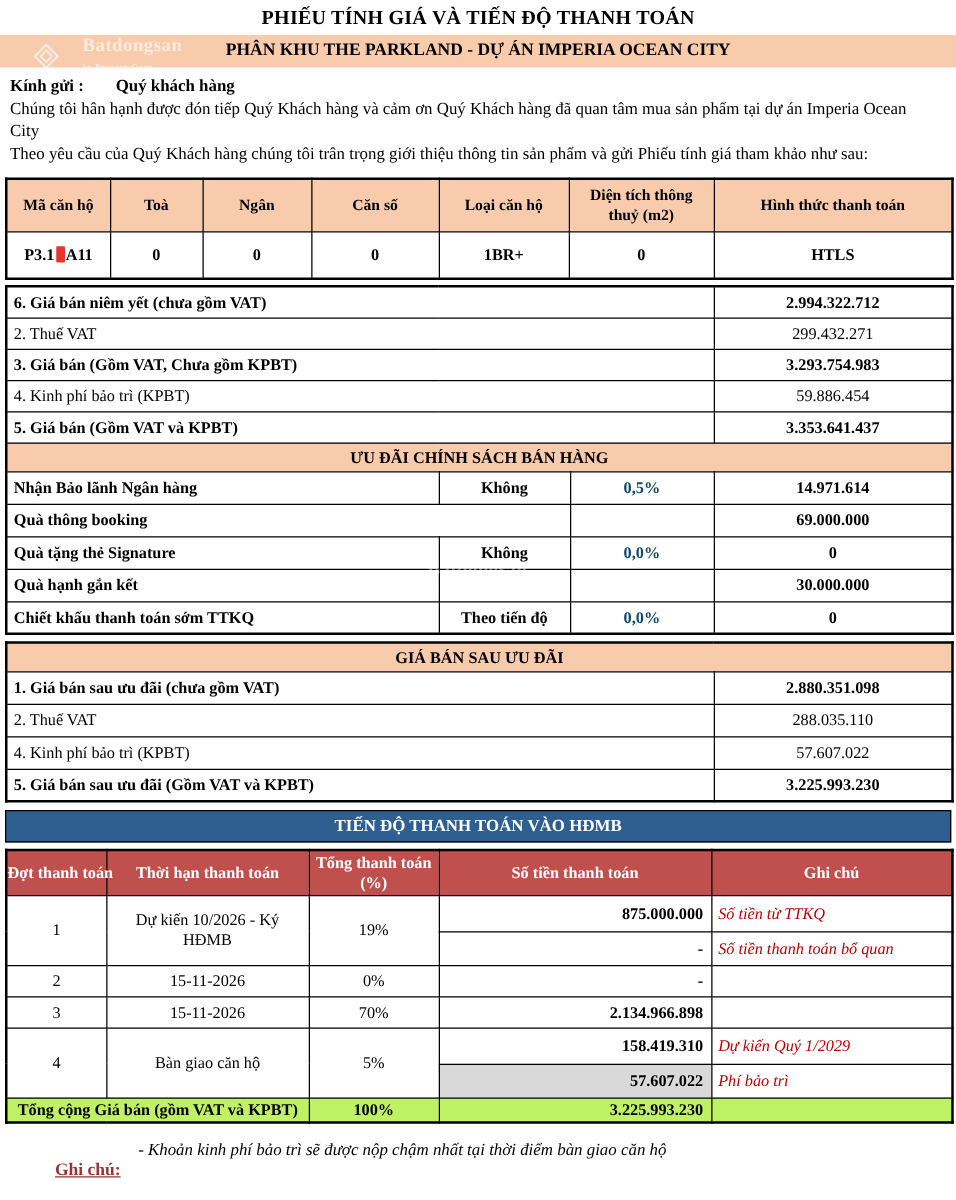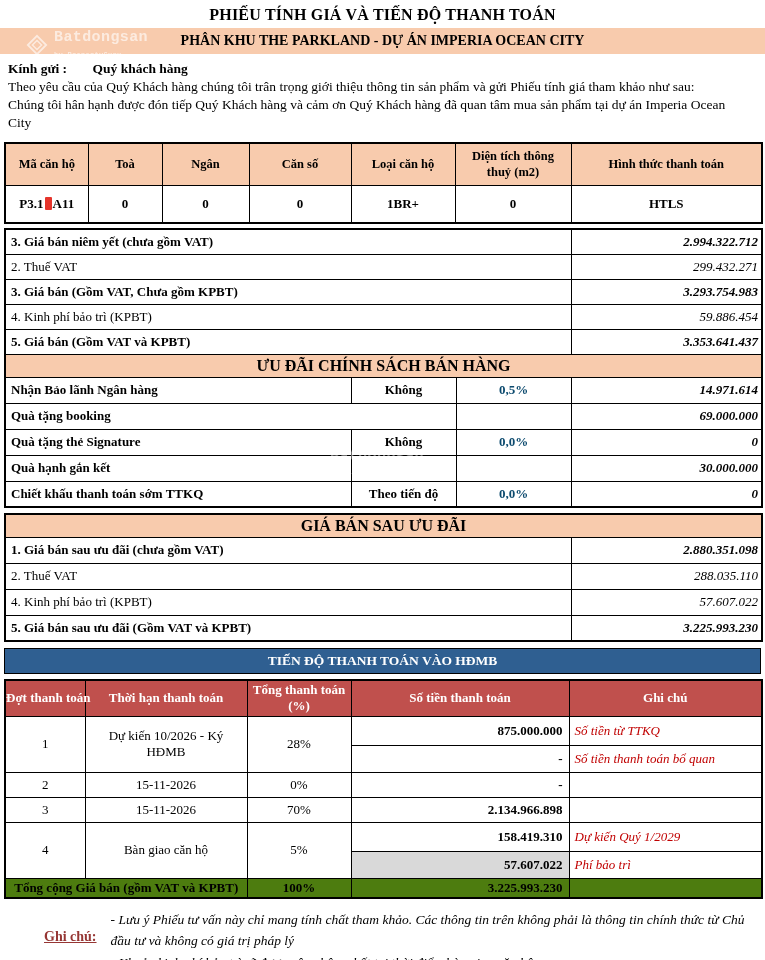--- a/index.html
+++ b/index.html
@@ -8,22 +8,22 @@
     width:765px; height:960px; margin:0 auto; background:#fff;
     font-family:"Liberation Serif","DejaVu Serif",serif; color:#000;
     position:relative; overflow:hidden;
   }
   .doc-title { text-align:center; font-weight:bold; font-size:16px; padding:6px 0 4px; letter-spacing:.2px; }
   .band-sub {
     background:#F8CBAD; text-align:center; font-weight:bold; font-size:14px;
     padding:5px 0; position:relative;
   }
   .wm {
-    position:absolute; display:flex; align-items:center; gap:6px;
-    color:rgba(255,255,255,.62); font-family:Liberation Mono, monospace;
+    position:absolute; display:flex; align-items:center; gap:18px;
+    color:rgba(255,255,255,.62); font-family:Liberation Serif, serif;
     pointer-events:none; line-height:1.05; text-align:left;
   }
   .wm-top { left:26px; top:2px; }
   .wm-mid { left:306px; top:448px; color:rgba(255,255,255,.45); z-index:6; }
   .wm-brand { font-size:15px; font-weight:bold; letter-spacing:.4px; }
   .wm-sub { font-size:7px; letter-spacing:.3px; }
   .intro { padding:6px 24px 2px 8px; font-size:13.5px; line-height:18px; }
   .greet { font-weight:bold; }
   .greet-val { margin-left:22px; font-weight:bold; }
 
@@ -32,23 +32,23 @@
   td { border:1.5px solid #000; font-size:13px; padding:1px 3px; vertical-align:middle; }
 
   
   .unit-head td { background:#F8CBAD; font-weight:bold; text-align:center; font-size:12.5px; height:42px; line-height:1.3; }
   .unit-vals td { font-weight:bold; text-align:center; height:38px; }
   .redact { display:inline-block; width:7px; height:13px; background:#e5352c; border-radius:1px; vertical-align:-2px; margin:0 1px; }
 
   
   .lbl { text-align:left; padding-left:5px; }
   .b { font-weight:bold; }
-  .val { text-align:right;font-style:italic; }
+  .val { text-align:center; }
   .price-row td { height:25px; }
-  .band-cell { background:#F8CBAD; text-align:center; font-weight:bold; font-size:16px; height:23px; }
+  .band-cell { background:#F8CBAD; text-align:center; font-weight:bold; font-size:13px; height:23px; }
   .promo-row td { height:26px; }
   .opt { text-align:center; font-weight:bold; }
   .pct { text-align:center; font-weight:bold; color:#0c4a6e; }
 
   .gap4 { height:4px; } .gap5 { height:5px; } .gap6 { height:6px; } .gap8 { height:8px; }
 
   .band-blue {
     background:#2F5F91; border:1px solid #000; color:#fff; font-weight:bold;
     text-align:center; font-size:13.5px; padding:4px 0; margin:0 4px;
   }
@@ -56,21 +56,21 @@
   
   .sched-head td {
     background:#C0504D; color:#fff; font-weight:bold; text-align:center;
     font-size:12.5px; height:34px; padding:1px 0; line-height:1.25;
   }
   .sched td { font-size:13px; }
   .c { text-align:center; }
   .amt { text-align:right; padding-right:6px; font-weight:bold; }
   .note { color:#C00000; font-style:italic; padding-left:5px; text-align:left; font-size:12.5px; }
   .gray { background:#D9D9D9; }
-  .total-row td { background:#4d7c0f; height:14px; }
+  .total-row td { background:#bef264; height:14px; }
   .total-lbl { text-align:center; font-weight:bold; white-space:nowrap; font-size:12.8px; }
   .sub1 td { height:29px; } .sub2 td { height:27px; } .single td { height:25px; }
 
   .footer { display:flex; padding:10px 12px 0 44px; }
   .footer-label {
     color:#963634; font-weight:bold; text-decoration:underline;
     font-size:14px; white-space:nowrap; margin-top:20px;
   }
   .footer-notes { font-style:italic; font-size:13.5px; line-height:1.6; margin-left:14px; }
 </style>
@@ -93,22 +93,22 @@
       </span>
     </span>
     <span>PHÂN KHU THE PARKLAND - DỰ ÁN IMPERIA OCEAN CITY</span>
   </div>
 
   <div class="intro">
     <div>
       <span class="greet">Kính gửi :</span>
       <span class="greet-val">Quý khách hàng</span>
     </div>
+    <div>Chúng tôi hân hạnh được đón tiếp Quý Khách hàng và cảm ơn Quý Khách hàng đã quan tâm mua sản phẩm tại dự án Imperia Ocean City</div>
     <div>Theo yêu cầu của Quý Khách hàng chúng tôi trân trọng giới thiệu thông tin sản phẩm và gửi Phiếu tính giá tham khảo như sau:</div>
-    <div>Chúng tôi hân hạnh được đón tiếp Quý Khách hàng và cảm ơn Quý Khách hàng đã quan tâm mua sản phẩm tại dự án Imperia Ocean City</div>
   </div>
 
   <div class="gap8"></div>
 
   <table>
     <colgroup>
         <col style="width:83px">
         <col style="width:74px">
         <col style="width:87px">
         <col style="width:102px">
@@ -142,21 +142,21 @@
 
   <table>
     <colgroup>
         <col style="width:346px">
         <col style="width:105px">
         <col style="width:115px">
         <col style="width:191px">
       </colgroup>
     <tbody>
         <tr class="price-row">
-      <td colspan="3" class="lbl b">3. Giá bán niêm yết (chưa gồm VAT)</td>
+      <td colspan="3" class="lbl b">6. Giá bán niêm yết (chưa gồm VAT)</td>
       <td class="val b">2.994.322.712</td>
     </tr>
     <tr class="price-row">
       <td colspan="3" class="lbl">2. Thuế VAT</td>
       <td class="val">299.432.271</td>
     </tr>
     <tr class="price-row">
       <td colspan="3" class="lbl b">3. Giá bán (Gồm VAT, Chưa gồm KPBT)</td>
       <td class="val b">3.293.754.983</td>
     </tr>
@@ -171,21 +171,21 @@
     <tr>
       <td colspan="4" class="band-cell">ƯU ĐÃI CHÍNH SÁCH BÁN HÀNG</td>
     </tr>
     <tr class="promo-row">
       <td class="lbl b">Nhận Bảo lãnh Ngân hàng</td>
       <td class="opt">Không</td>
       <td class="pct">0,5%</td>
       <td class="val b">14.971.614</td>
     </tr>
     <tr class="promo-row">
-      <td colspan="2" class="lbl b">Quà tặng booking</td>
+      <td colspan="2" class="lbl b">Quà thông booking</td>
       <td class="pct"></td>
       <td class="val b">69.000.000</td>
     </tr>
     <tr class="promo-row">
       <td class="lbl b">Quà tặng thẻ Signature</td>
       <td class="opt">Không</td>
       <td class="pct">0,0%</td>
       <td class="val b">0</td>
     </tr>
     <tr class="promo-row">
@@ -251,21 +251,21 @@
         <tr class="sched-head">
       <td style="white-space:nowrap;margin-top:33px;">Đợt thanh toán</td>
       <td>Thời hạn thanh toán</td>
       <td>Tổng thanh toán (%)</td>
       <td>Số tiền thanh toán</td>
       <td>Ghi chú</td>
     </tr>
     <tr class="sub1">
       <td rowspan="2" class="c">1</td>
       <td rowspan="2" class="c">Dự kiến 10/2026 - Ký HĐMB</td>
-      <td rowspan="2" class="c">28%</td>
+      <td rowspan="2" class="c">19%</td>
       <td class="amt">875.000.000</td>
       <td class="note">Số tiền từ TTKQ</td>
     </tr>
     <tr class="sub2">
       <td class="amt">-</td>
       <td class="note">Số tiền thanh toán bổ quan</td>
     </tr>
     <tr class="single">
       <td class="c">2</td>
       <td class="c">15-11-2026</td>
@@ -296,21 +296,20 @@
       <td class="c b">100%</td>
       <td class="amt">3.225.993.230</td>
       <td></td>
     </tr>
   </tbody>
     </table>
 
   <div class="footer">
     <div class="footer-label">Ghi chú:</div>
     <div class="footer-notes">
-      <div>- Lưu ý Phiếu tư vấn này chỉ mang tính chất tham khảo. Các thông tin trên không phải là thông tin chính thức từ Chủ đầu tư và không có giá trị pháp lý</div>
       <div>- Khoản kinh phí bảo trì sẽ được nộp chậm nhất tại thời điểm bàn giao căn hộ</div>
     </div>
   </div>
 
   <span class="wm wm-mid">
     <svg width="18" height="18" viewBox="0 0 24 24">
       <path d="M12 2 L22 12 L12 22 L2 12 Z" fill="none" stroke="rgba(255,255,255,.45)" stroke-width="2"></path>
     </svg>
     <span>
       <span class="wm-brand">Batdongsan</span><br>

